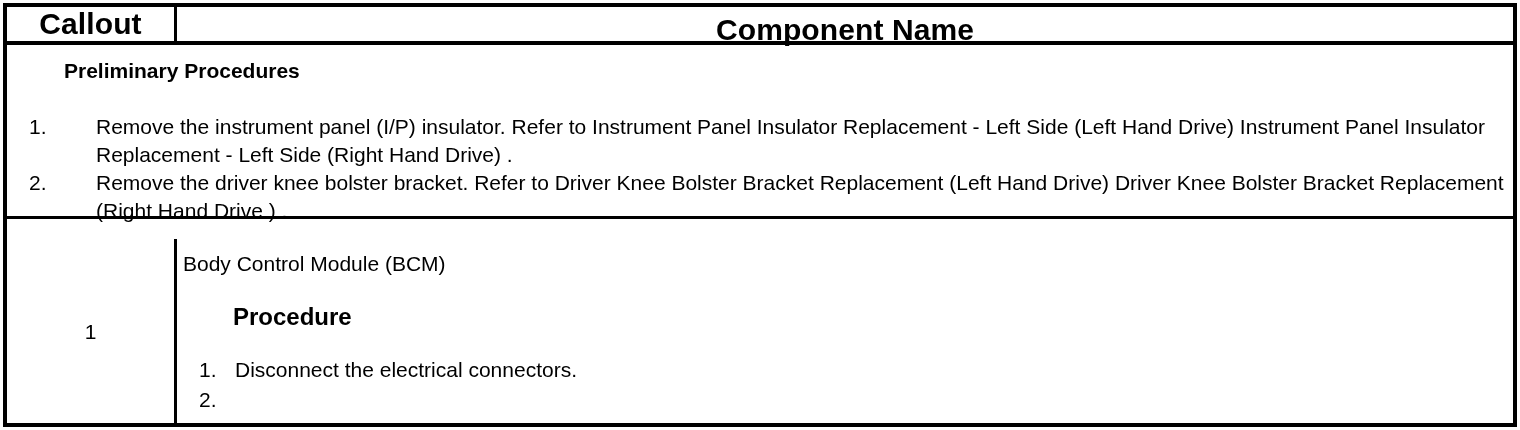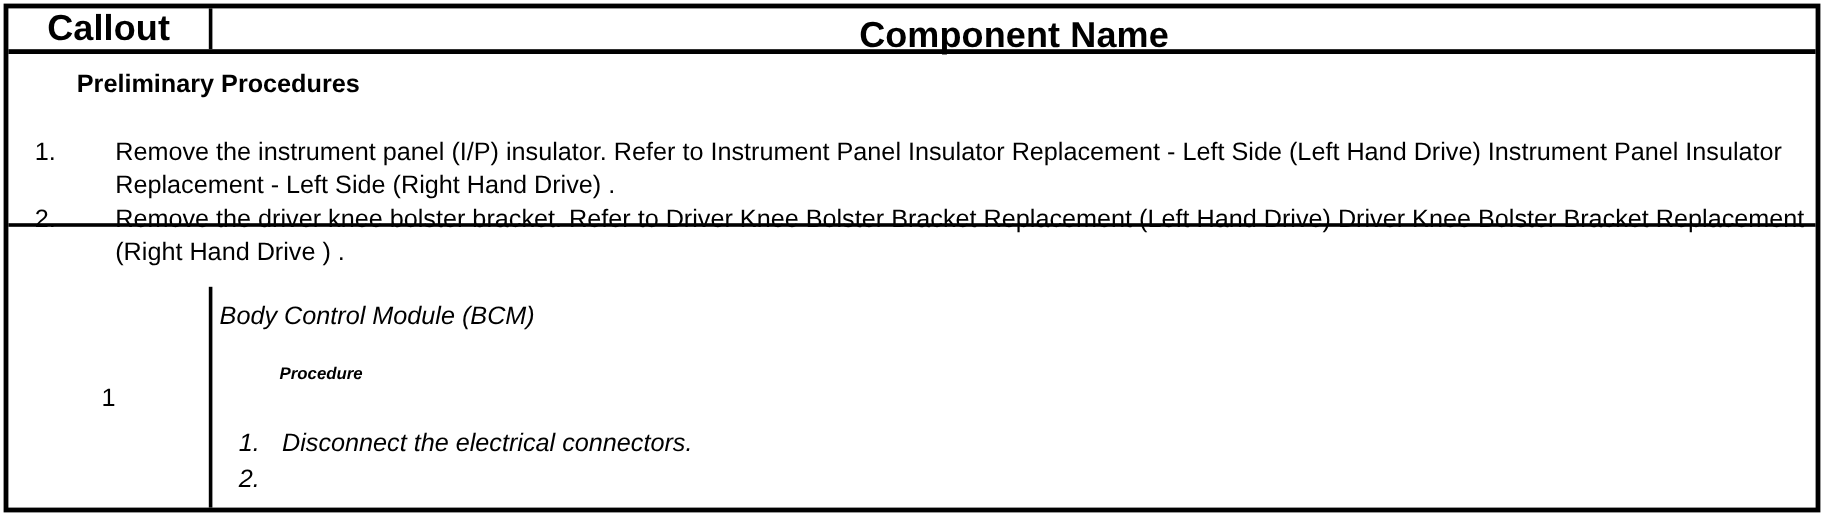--- a/index.html
+++ b/index.html
@@ -73,21 +73,21 @@
     letter-spacing: 0.1px;
     line-height: 1;
   }
 
   
   .prelim-row {
     position: absolute;
     left: 0;
     top: 38px;
     width: 100%;
-    height: 144px;
+    height: 174px;
     box-sizing: border-box;
     border-bottom: 3px solid #000;
   }
   .prelim-title {
     position: absolute;
     left: 57px;
     top: 14px;
     font-size: 21px;
     font-weight: bold;
     line-height: 1.15;
@@ -142,34 +142,33 @@
   .callout-num {
     font-size: 21px;
     line-height: 1;
   }
   .callout-body-cell {
     position: absolute;
     left: 170px;
     top: 0;
     right: 0;
     height: 100%;
-    font-style: italic;
   }
   .component-name {
     position: absolute;
     left: 6px;
     top: 12px;
     font-size: 21px;
     line-height: 1.2;
   }
   .procedure-title {
     position: absolute;
     left: 56px;
     top: 64px;
-    font-size: 14px;
+    font-size: 24px;
     font-weight: bold;
     line-height: 1.15;
   }
   .procedure-list {
     position: absolute;
     left: 0;
     top: 116px;
     right: 8px;
   }
   .procedure-item {

